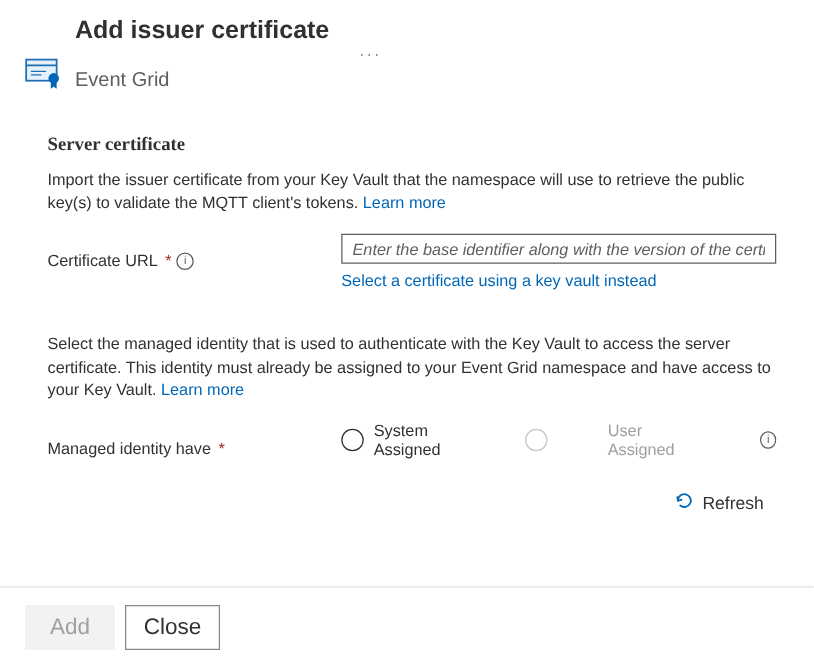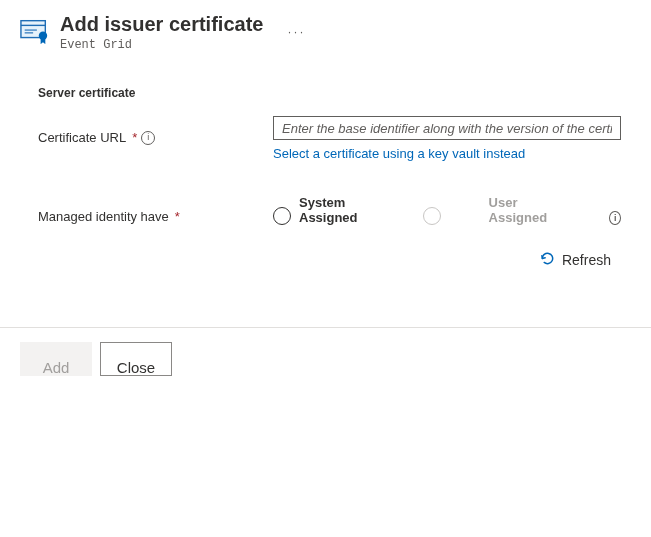--- a/index.html
+++ b/index.html
@@ -5,28 +5,28 @@
   * { box-sizing: border-box; }
   html, body {
     margin: 0; padding: 0;
     font-family: "Segoe UI", -apple-system, sans-serif;
     font-size: 13px;
     color: #323130;
     background: #ffffff;
     width: 651px;
   }
   .pane { padding: 12px 20px 20px 20px; }
-  .titlebar { display: flex; align-items: center; gap: 10px; }
+  .titlebar { display: flex; align-items: flex-end; gap: 10px; }
   .cert-icon svg { width: 30px; height: 26px; }
   .titles { display: flex; flex-direction: column; }
   .title { font-size: 20px; font-weight: 600; margin: 0; line-height: 1.25; }
-  .subtitle { font-size: 12px; color: #605e5c; margin-top: 1px; font-family: Liberation Mono, monospace; }
+  .subtitle { font-size: 16px; color: #605e5c; margin-top: 19px; }
   .more-dots { color: #605e5c; margin-left: 14px; align-self: center; cursor: pointer; letter-spacing: 2px; font-size: 12px; }
   .section { margin-top: 34px; padding-left: 18px; padding-right: 10px; }
-  .section-heading { font-size: 12px; font-weight: 600; margin: 0 0 10px 0; }
+  .section-heading { font-size: 15px; font-weight: 600; margin: 0 0 10px 0; font-family: Liberation Serif, serif; }
   .section-desc { font-size: 13px; line-height: 1.4; color: #323130; }
   a.link { color: #0067b8; text-decoration: none; cursor: pointer; }
   .form-row { display: flex; align-items: flex-start; margin-top: 16px; }
   .form-label { width: 235px; flex: 0 0 235px; font-size: 13px; color: #323130; display: flex; align-items: center; gap: 4px; margin-top: 14px; }
   .req { color: #a4262c; margin-left: 2px; }
   .info-icon {
     display: inline-flex; align-items: center; justify-content: center;
     width: 14px; height: 14px; border: 1px solid #605e5c; border-radius: 50%;
     font-size: 9px; color: #605e5c; line-height: 1; font-style: normal;
     cursor: default;
@@ -39,37 +39,37 @@
     padding: 2px 8px;
     font-size: 13px;
     font-family: inherit;
     font-style: italic;
     color: #605e5c;
     outline: none;
   }
   .text-input::placeholder { color: #605e5c; font-style: italic; }
   .sub-link { display: inline-block; margin-top: 6px; font-size: 13px; }
   .radio-group { display: flex; align-items: center; gap: 28px; }
-  .radio-option { display: flex; align-items: flex-end; gap: 8px; cursor: pointer; font-weight: bold; }
+  .radio-option { display: flex; align-items: center; gap: 8px; cursor: pointer; }
   .radio-option.disabled { cursor: default; gap: 48px; }
   .radio-circle {
     width: 18px; height: 18px; border: 1px solid #323130; border-radius: 50%;
     flex-shrink: 0;
   }
   .radio-option.disabled .radio-circle { border-color: #c8c6c4; }
   .radio-label { font-size: 13px; color: #323130; }
   .radio-option.disabled .radio-label { color: #a19f9d; }
   .refresh-row { display: flex; justify-content: flex-end; align-items: flex-end; gap: 6px; margin-top: 26px; padding-right: 10px; }
   .refresh-btn { display: flex; align-items: center; gap: 7px; color: #323130; cursor: pointer; font-size: 14px; }
   .refresh-ico svg { width: 15px; height: 15px; stroke: #0067b8; }
   .footer-sep { border: none; border-top: 1px solid #e1dfdd; margin: 38px 0 0 0; }
   .footer { display: flex; gap: 8px; padding: 14px 20px; }
   .btn {
-    height: 23px; min-width: 72px; padding: 16px 14px;
-    font-size: 15px; font-family: inherit;
+    height: 36px; min-width: 72px; padding: 0 14px;
+    font-size: 18px; font-family: inherit;
     border: 1px solid #8a8886; background: #fff; color: #323130;
     cursor: pointer;
   }
   .btn.disabled {
     background: #f3f2f1; border-color: #f3f2f1; color: #a19f9d;
     cursor: default;
   }
 </style>
 </head>
 <body>
@@ -89,35 +89,43 @@
     </span>
     <div class="titles">
       <h1 class="title">Add issuer certificate</h1>
       <span class="subtitle">Event Grid</span>
     </div>
     <span class="more-dots">···</span>
   </div>
 
   <div class="section">
     <h2 class="section-heading">Server certificate</h2>
+    <div class="section-desc">
+      <span>Import the issuer certificate from your Key Vault that the namespace will use to retrieve the public key(s) to validate the MQTT client's tokens.</span>
+      <a class="link">Learn more</a>
+    </div>
 
     <div class="form-row">
       <div class="form-label">
         <span>Certificate URL</span>
         <span class="req">*</span>
         <span class="info-icon">i</span>
       </div>
       <div class="form-control-col">
         <input type="text" class="text-input" placeholder="Enter the base identifier along with the version of the certificate" style="">
         <a class="link sub-link">Select a certificate using a key vault instead</a>
       </div>
     </div>
   </div>
 
   <div class="section">
+    <div class="section-desc">
+      <span>Select the managed identity that is used to authenticate with the Key Vault to access the server certificate. This identity must already be assigned to your Event Grid namespace and have access to your Key Vault.</span>
+      <a class="link">Learn more</a>
+    </div>
 
     <div class="form-row">
       <div class="form-label">
         <span>Managed identity have</span>
         <span class="req">*</span>
       </div>
       <div class="form-control-col">
         <div class="radio-group">
           <label class="radio-option">
             <span class="radio-circle"></span>

